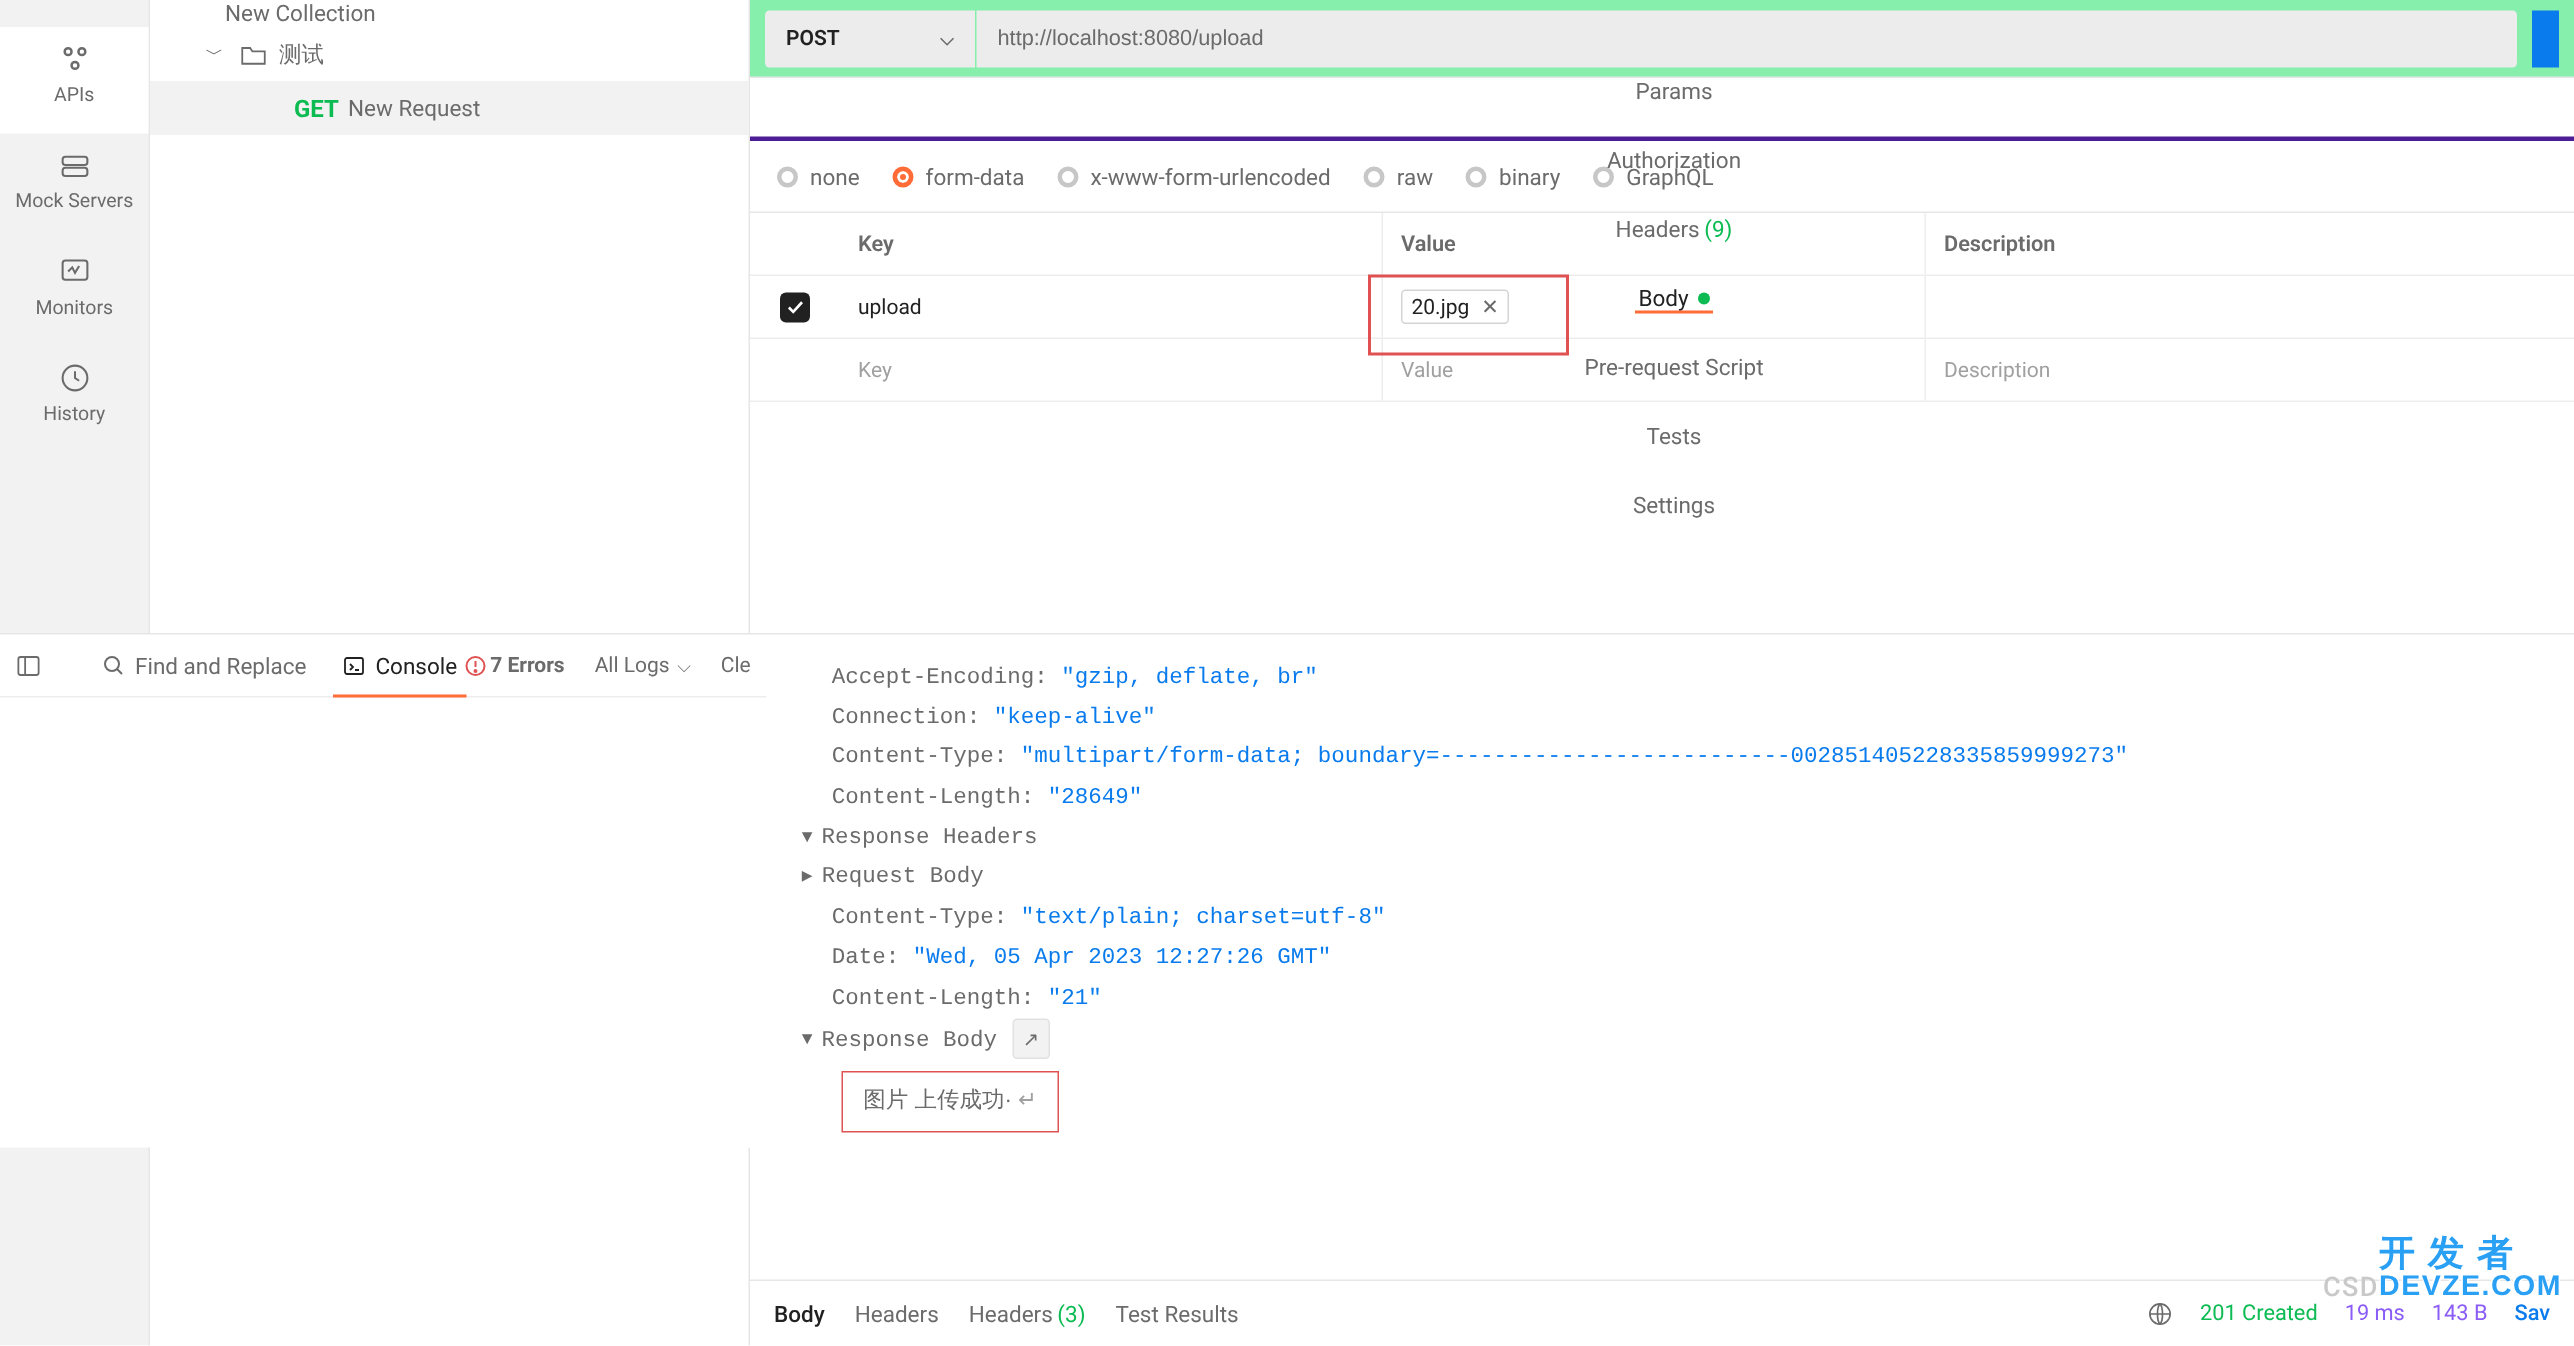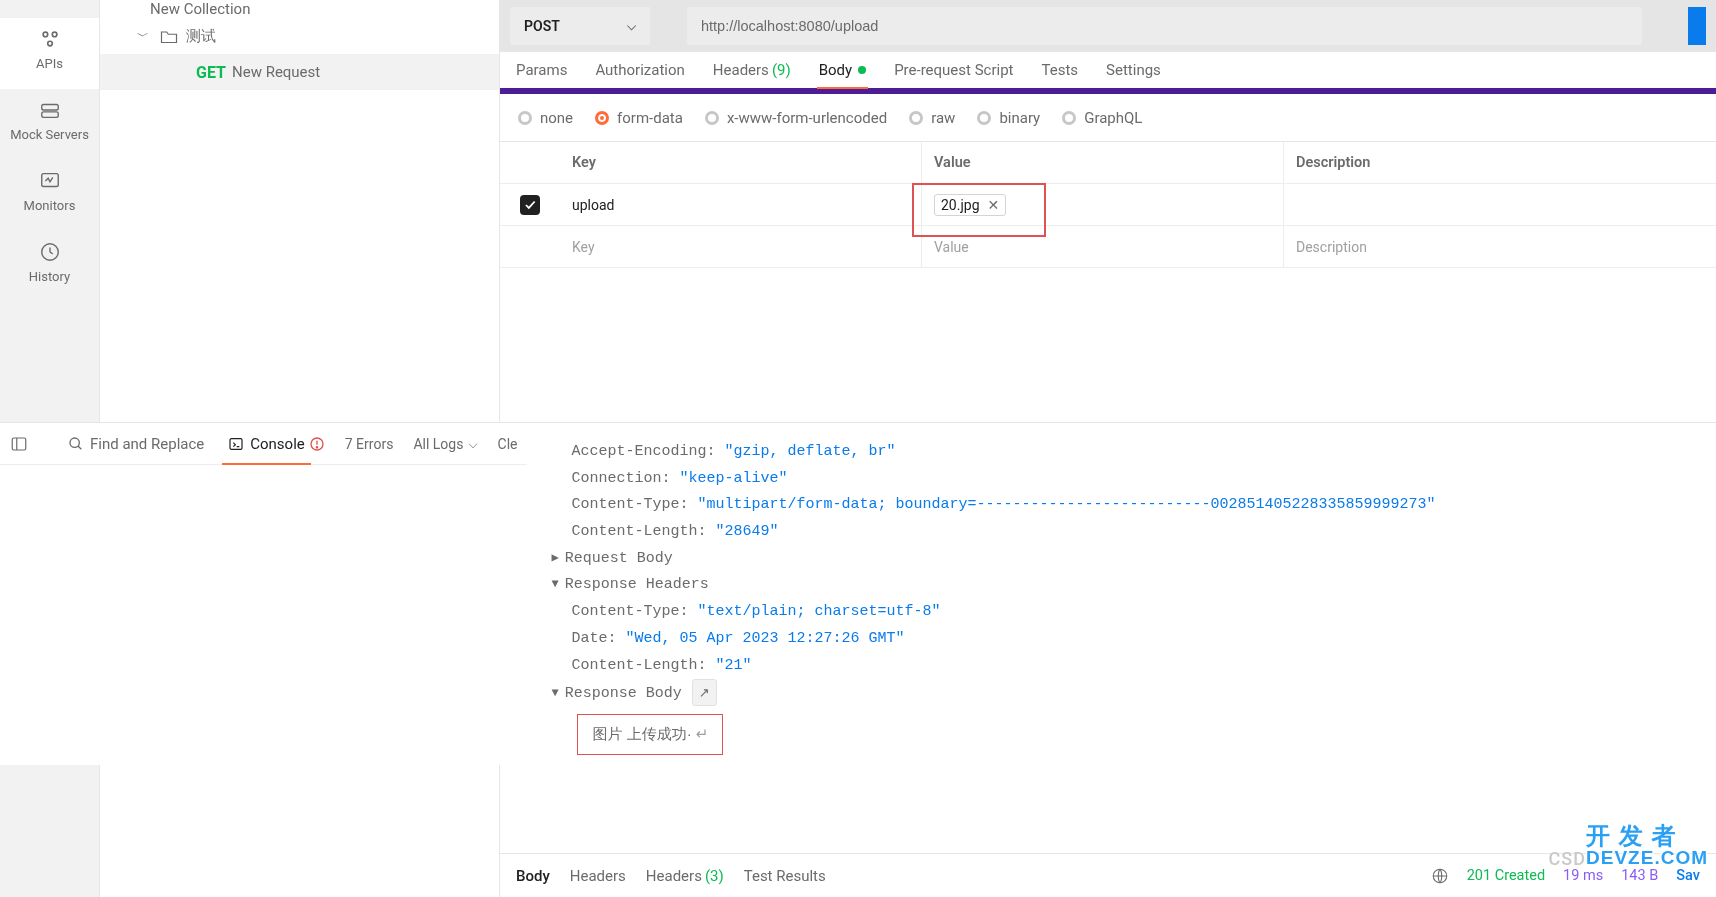--- a/index.html
+++ b/index.html
@@ -87,23 +87,22 @@
       flex: 1;
       display: flex;
       flex-direction: column;
     }
     
     .url-bar {
       display: flex;
       align-items: center;
       height: 52px;
       padding: 8px 10px;
-      background: #e5e5e5;
+      background: #86efac;
       border-bottom: 1px solid #e6e6e6;
-      gap: 36px;
     }
     .method-dropdown {
       width: 140px;
       height: 38px;
       background: #ececec;
       border: none;
       border-radius: 3px 0 0 3px;
       display: flex;
       align-items: center;
       padding: 0 14px;
@@ -127,23 +126,24 @@
       width: 18px;
       height: 38px;
       background: #097bed;
       margin-left: 10px;
     }
     
     .req-tabs {
       display: flex;
       align-items: center;
       height: 42px;
-      border-bottom: 6px solid #4c1d95;
+      border-bottom: 3px solid #4c1d95;
       padding-left: 16px;
       gap: 28px;
+      flex-direction: column;
     }
     .req-tab {
       height: 100%;
       display: flex;
       align-items: center;
       color: #6b6b6b;
       font-size: 15px;
       cursor: pointer;
       position: relative;
     }
@@ -265,21 +265,21 @@
       position: relative;
     }
     .footer-tab.active { color: #212121; }
     .footer-tab.active::after {
       content: ""; position: absolute; bottom: -1px; left: -2px; right: -2px;
       height: 2.5px; background: #ff6c37;
     }
     .footer-right {
       margin-left: auto; display: flex; align-items: center; gap: 20px;
     }
-    .error-badge { display: flex; align-items: center; gap: 20px; color: #6b6b6b; }
+    .error-badge { display: flex; align-items: center; gap: 2px; color: #6b6b6b; font-weight: bold; }
     .err-icon { color: #e05252; }
     .all-logs { display: flex; align-items: center; gap: 5px; color: #6b6b6b;}
     .clear-btn { color: #6b6b6b; }
     
     .console {
       font-family: Consolas, "Courier New", monospace;
       font-size: 15px;
       padding: 16px 0 10px 44px;
       line-height: 1.78;
     }
@@ -526,22 +526,22 @@
       </div>
       <span class="clear-btn">Cle</span>
     </div>
   </div>
 
   <div class="console">
     <div class="line"><span class="k">Accept-Encoding: </span><span class="v">"gzip, deflate, br"</span></div>
     <div class="line"><span class="k">Connection: </span><span class="v">"keep-alive"</span></div>
     <div class="line"><span class="k">Content-Type: </span><span class="v">"multipart/form-data; boundary=--------------------------002851405228335859999273"</span></div>
     <div class="line"><span class="k">Content-Length: </span><span class="v">"28649"</span></div>
+    <div class="line section-line"><span class="tri">▼</span><span class="k">Response Headers</span></div>
     <div class="line section-line"><span class="tri">▶</span><span class="k">Request Body</span></div>
-    <div class="line section-line"><span class="tri">▼</span><span class="k">Response Headers</span></div>
     <div class="line"><span class="k">Content-Type: </span><span class="v">"text/plain; charset=utf-8"</span></div>
     <div class="line"><span class="k">Date: </span><span class="v">"Wed, 05 Apr 2023 12:27:26 GMT"</span></div>
     <div class="line"><span class="k">Content-Length: </span><span class="v">"21"</span></div>
     <div class="line section-line"><span class="tri">▼</span><span class="k">Response Body</span><span class="popout">↗</span></div>
     <div class="resp-body-box"><span>图片  上传成功·</span><span class="resp-cr">↵</span></div>
   </div>
 </div>
 
 <div class="csd">CSD</div>
 <div class="watermark">

